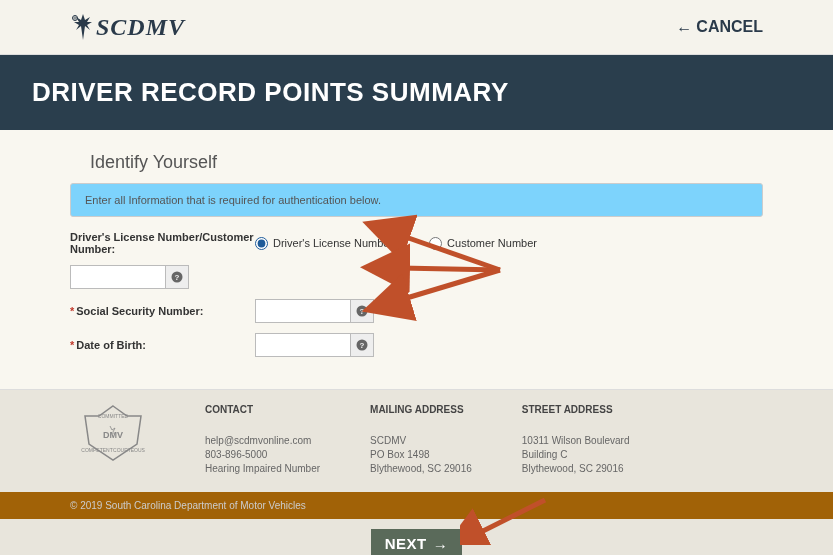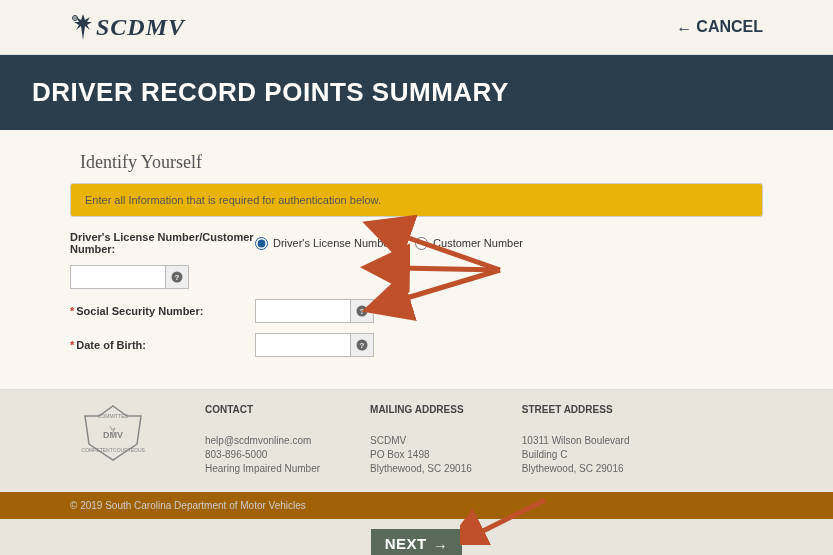--- a/index.html
+++ b/index.html
@@ -7,27 +7,27 @@
   
   .header { background: #f5f3ec; padding: 12px 70px; display: flex; justify-content: space-between; align-items: center; border-bottom: 1px solid #ddd; }
   .logo { display: flex; align-items: center; }
   .logo-text { font-family: Georgia, serif; font-style: italic; font-weight: bold; font-size: 24px; color: #2a3a4a; letter-spacing: 1px; }
   .cancel-link { font-size: 16px; font-weight: bold; color: #2a3a4a; cursor: pointer; display: flex; align-items: center; gap: 4px; }
   
   .title-band { background: #2a3e4d; padding: 22px 32px; }
   .page-title { color: #fff; font-size: 26px; font-weight: 600; letter-spacing: 0.5px; }
   
   .content { padding: 18px 70px 22px; background: #f9f7f0; }
-  .section-heading { font-family: Liberation Serif, serif; font-size: 18px; color: #555; margin: 4px 10px 10px; }
-  .intro-box { border: 1px solid #ccc; border-radius: 3px; padding: 10px 14px; font-size: 11px; color: #555; margin-bottom: 14px; background: #eab308; }
+  .section-heading { font-family: Liberation Sans, sans-serif; font-size: 18px; color: #555; margin: 4px 20px 10px; }
+  .intro-box { border: 1px solid #ccc; border-radius: 3px; padding: 10px 14px; font-size: 11px; color: #555; margin-bottom: 14px; background: #7dd3fc; }
   
   .form-row { display: flex; align-items: center; margin: 10px 0; font-size: 11px; color: #333; }
   .row-label { width: 185px; font-weight: bold; }
   .asterisk { color: #c0392b; font-weight: bold; margin-right: 2px; }
-  .radio-group { display: flex; gap: 22px; align-items: center; }
+  .radio-group { display: flex; gap: 36px; align-items: center; }
   .radio-opt { display: flex; align-items: center; gap: 5px; cursor: pointer; }
   .radio-opt input { accent-color: #1e5b99; }
   
   .input-wrap { display: flex; }
   .text-input { width: 95px; height: 24px; border: 1px solid #bbb; border-right: none; padding: 2px 5px; font-size: 11px; background: #fff; }
   .help-btn { width: 24px; height: 24px; border: 1px solid #bbb; background: #eee; display: flex; align-items: center; justify-content: center; cursor: pointer; color: #555; font-size: 11px; }
   
   .arrow { position: absolute; pointer-events: none; }
   
   .footer { background: #e8e5dc; padding: 14px 70px 18px; display: flex; gap: 50px; font-size: 10px; color: #666; border-top: 1px solid #ddd; }

